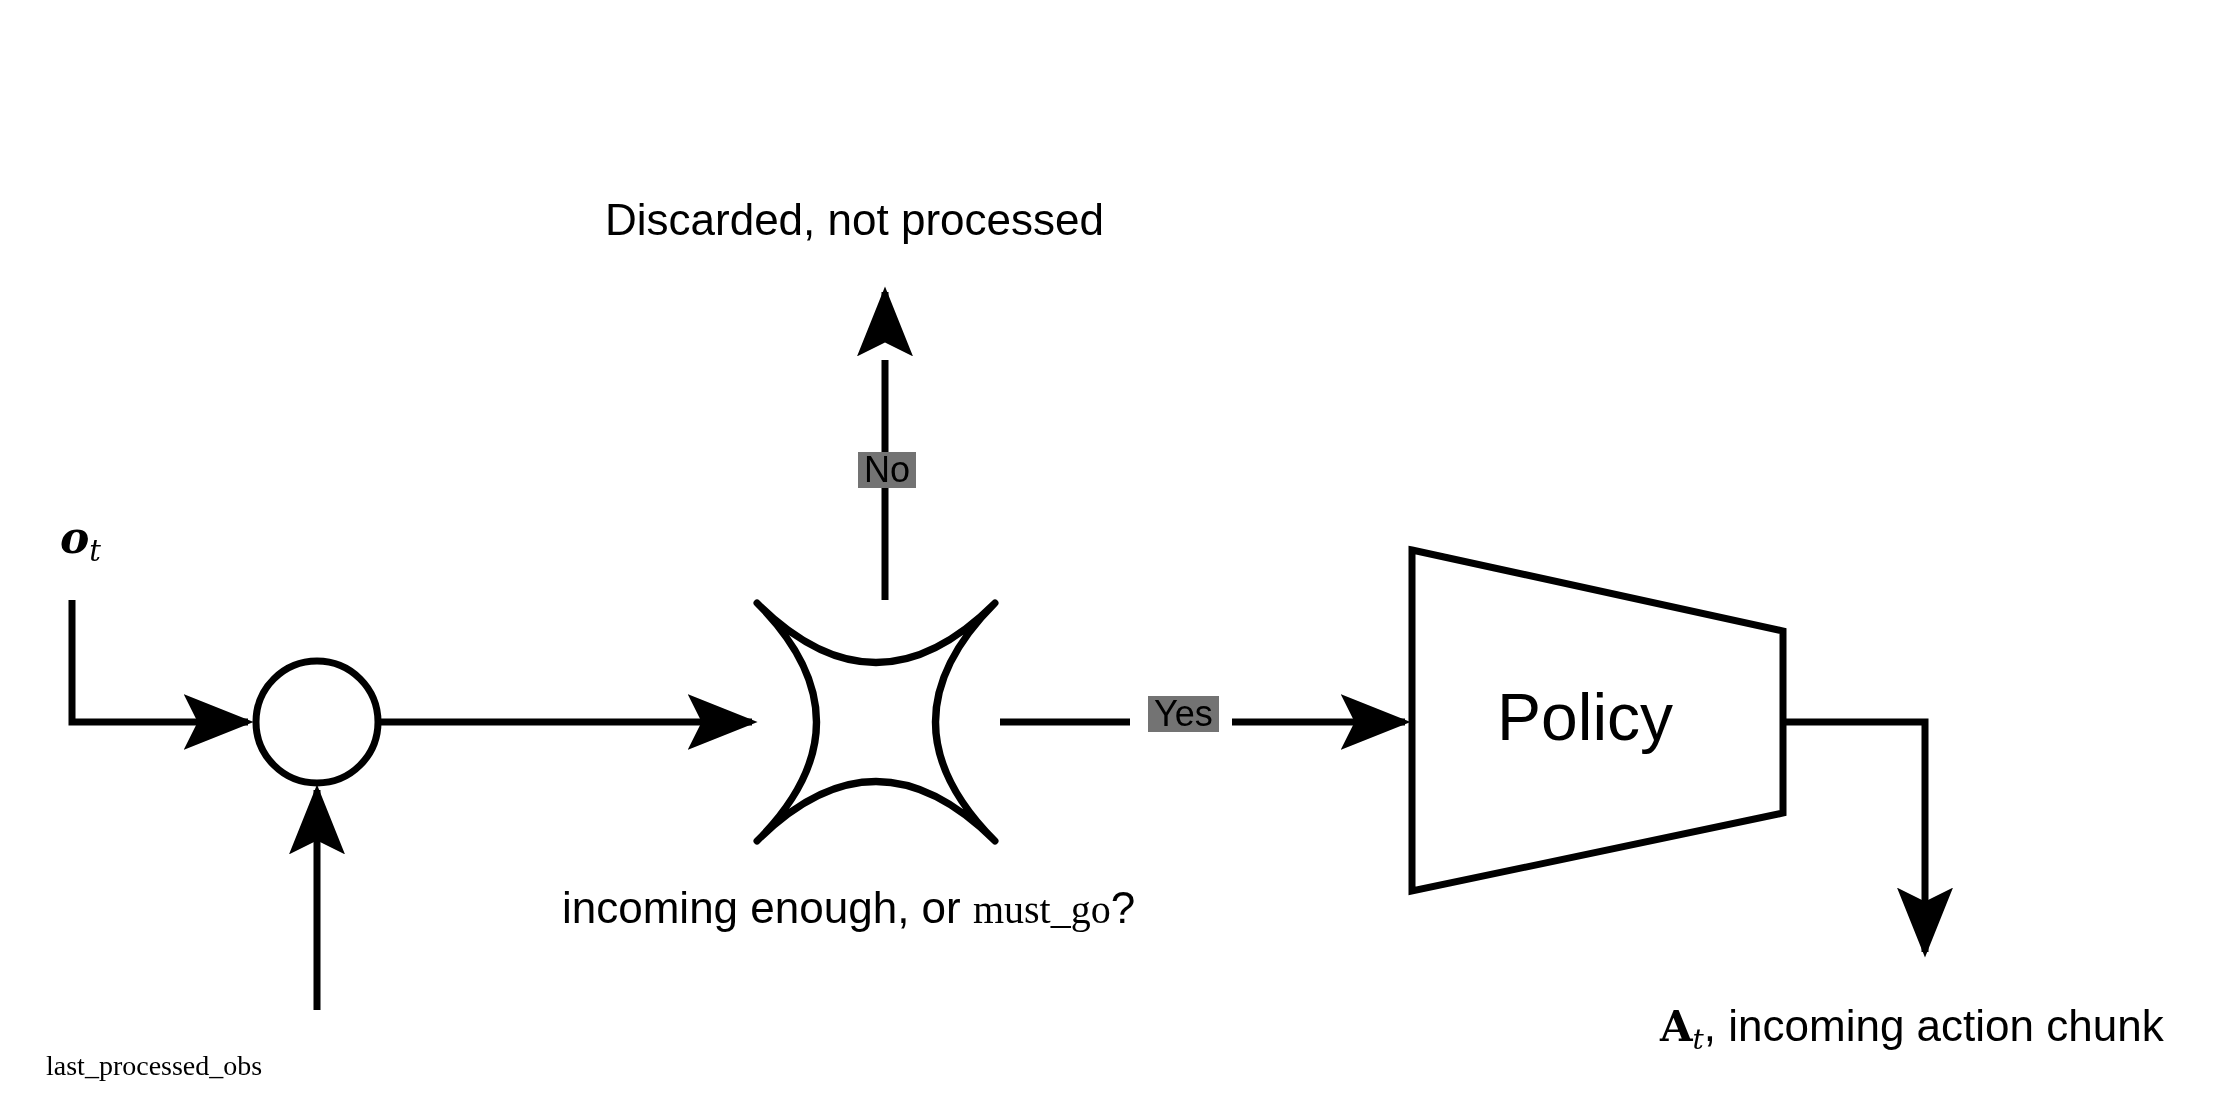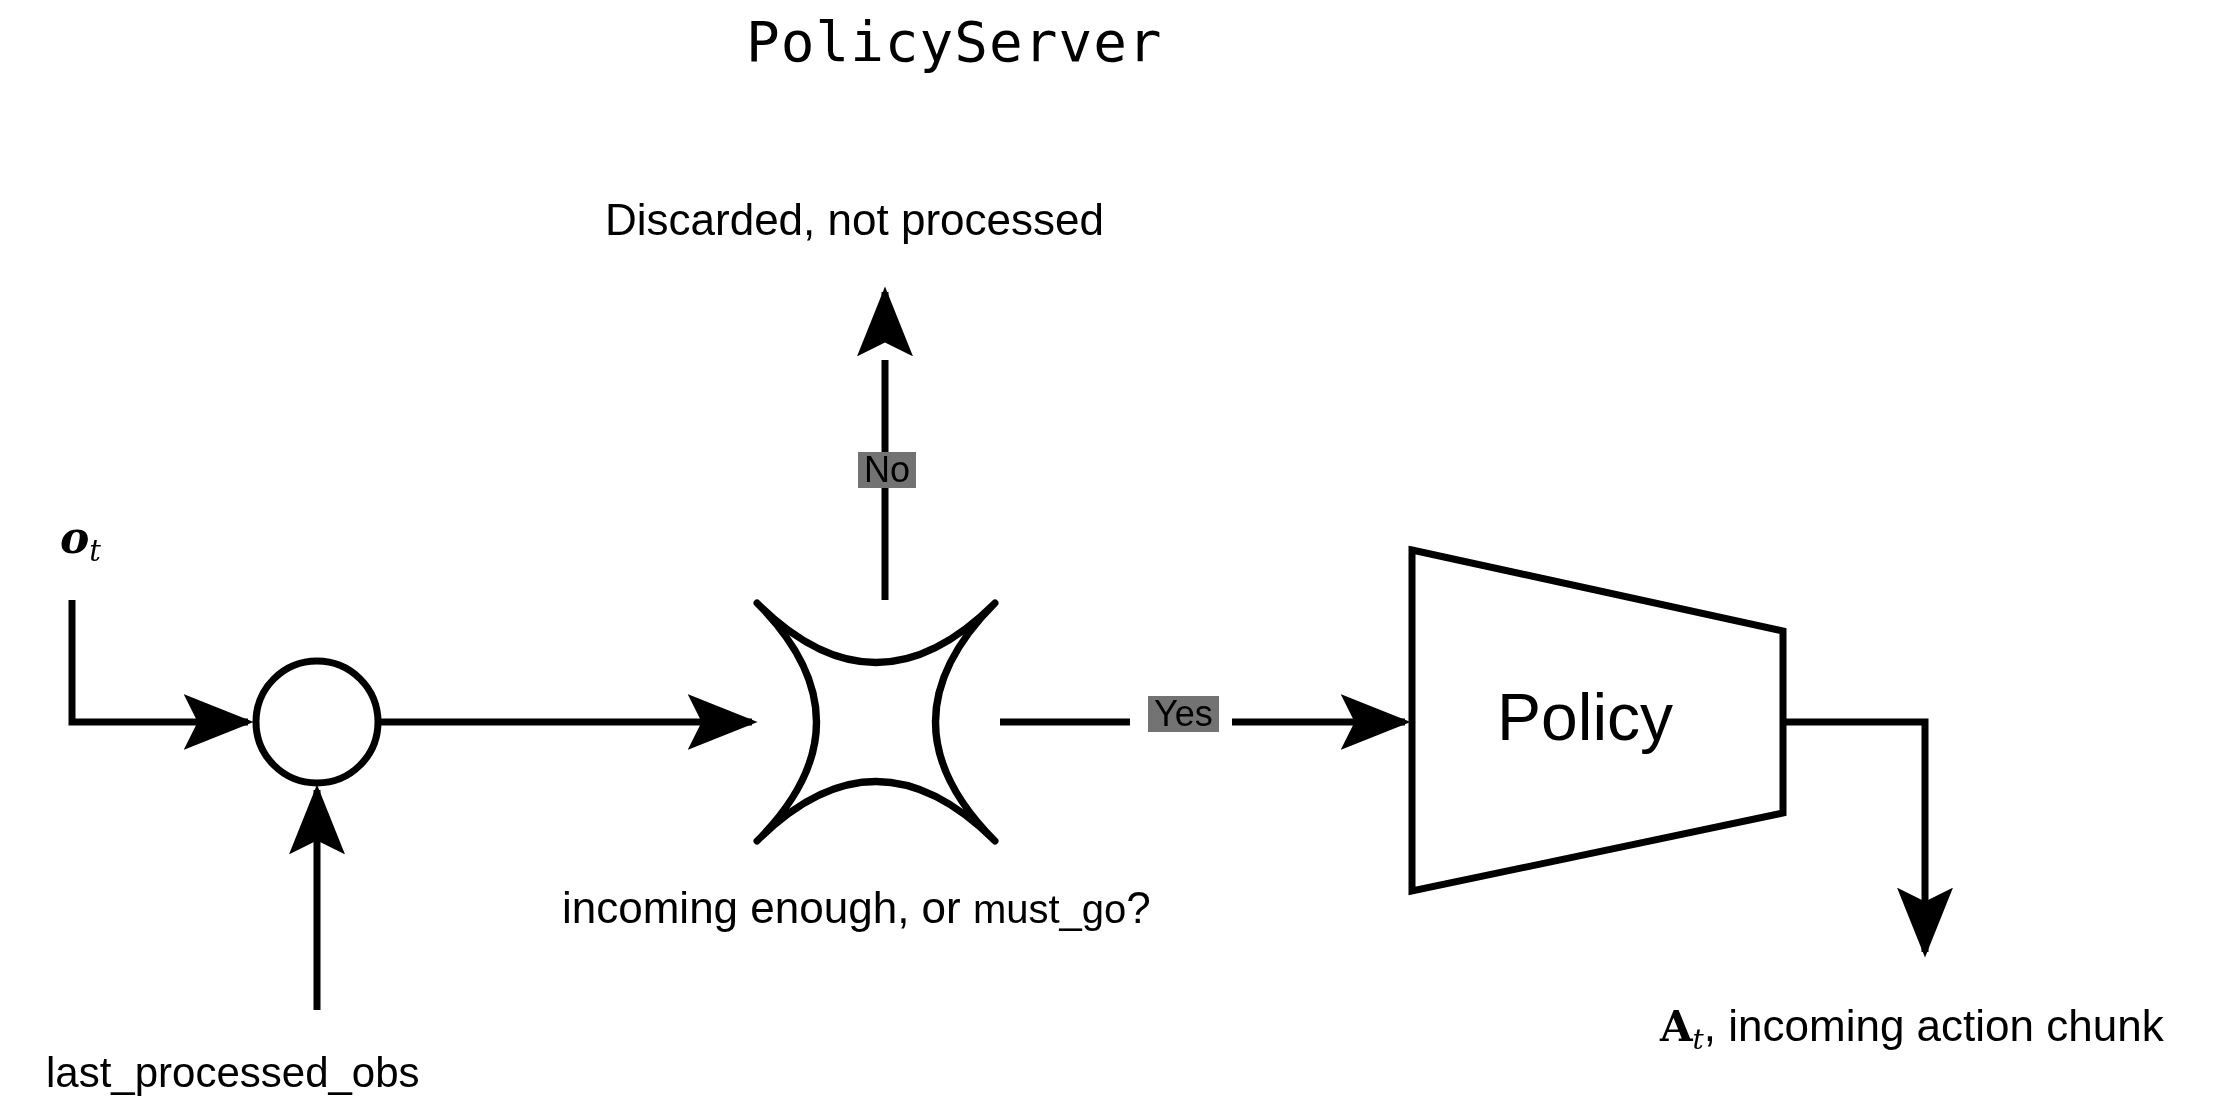--- a/index.html
+++ b/index.html
@@ -30,21 +30,21 @@
   }
   .title-text {
     font-family: "DejaVu Sans Mono", "Liberation Mono", monospace;
     font-size: 56px;
     letter-spacing: 1px;
   }
   .sans {
     font-family: "Liberation Sans", sans-serif;
   }
   .mono {
-    font-family: Liberation Sans, sans-serif;
+    font-family: Liberation Serif, serif;
   }
   .mathit {
     font-family: "DejaVu Serif", "Liberation Serif", serif;
     font-style: italic;
     font-weight: bold;
   }
   .mathbf {
     font-family: "DejaVu Serif", "Liberation Serif", serif;
     font-weight: bold;
     font-style: normal;
@@ -61,21 +61,21 @@
     background: #737373;
     padding: 0 6px;
   }
   .node-label {
     font-size: 66px;
   }
   .caption {
     font-size: 44px;
   }
   .caption-mono {
-    font-size: 42px;
+    font-size: 28px;
   }
 </style>
 </head>
 <body>
 
 <div id="canvas">
 
   <svg class="layer" viewBox="0 0 2240 1120">
     <defs>
       <marker id="arrowhead" markerWidth="10" markerHeight="8" refX="9.2" refY="4" orient="auto" markerUnits="strokeWidth">
@@ -101,21 +101,20 @@
     <path d="M 885,300 L 885,292" fill="none" stroke="#000000" stroke-width="7" marker-end="url(#arrowhead)"></path>
 
     <path d="M 1000,722 L 1130,722" fill="none" stroke="#000000" stroke-width="7"></path>
     <path d="M 1232,722 L 1405,722" fill="none" stroke="#000000" stroke-width="7" marker-end="url(#arrowhead)"></path>
 
     <path d="M 1412,550 L 1783,631 L 1783,813 L 1412,891 Z" fill="#ffffff" stroke="#000000" stroke-width="7" stroke-linejoin="miter"></path>
 
     <path d="M 1783,722 L 1925,722 L 1925,952" fill="none" stroke="#000000" stroke-width="7" marker-end="url(#arrowhead)"></path>
   </svg>
 
-  <div class="lbl title-text" style="left:746px; top:14px;">PolicyServer</div>
 
   <div class="lbl sans caption" style="left:590px; top:198px;margin-left:15px;">Discarded, not processed</div>
 
   <div class="lbl sans edge-label" style="left:858px; top:452px;">No</div>
 
   <div class="lbl sans edge-label" style="left:1148px; top:696px;">Yes</div>
 
   <div class="lbl" style="left:60px; top:516px;">
     <span class="mathit" style="font-size:44px;">o</span><span class="sub" style="font-size:29px;">t</span>
   </div>

